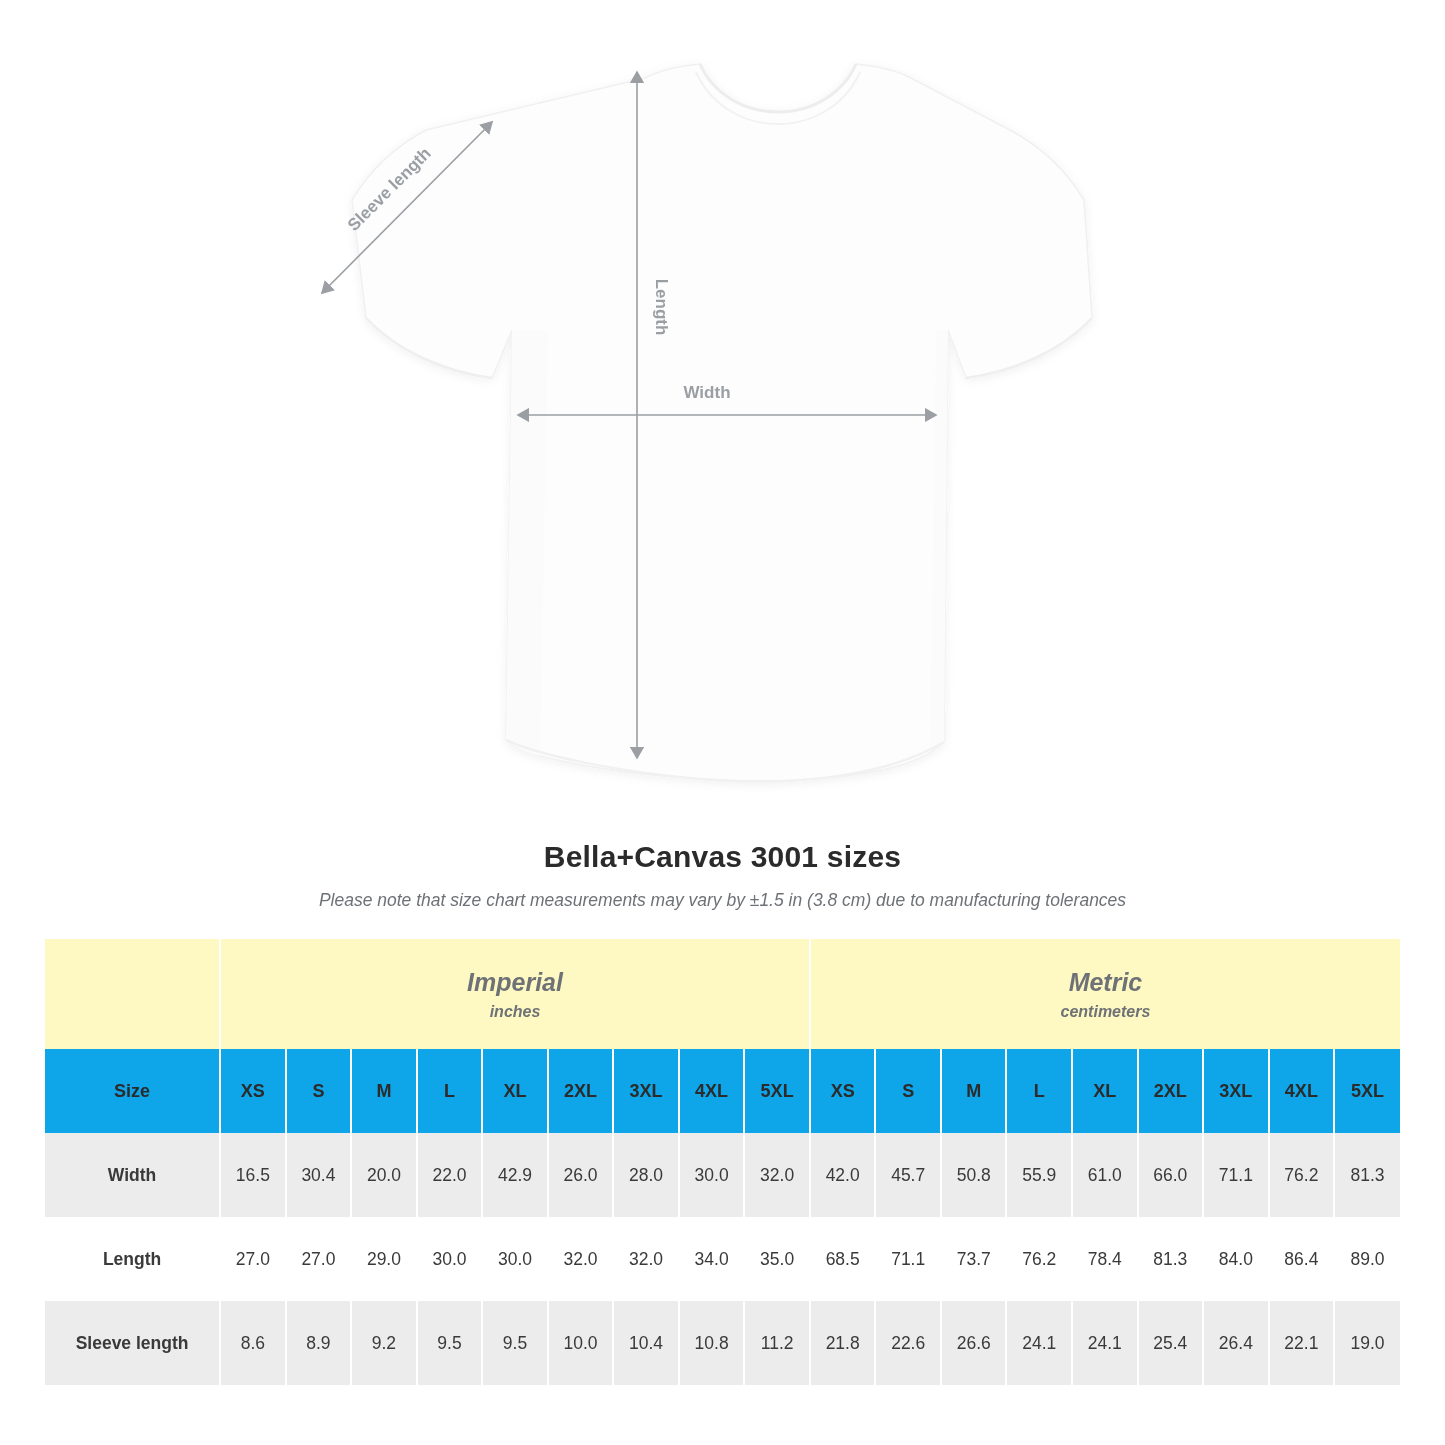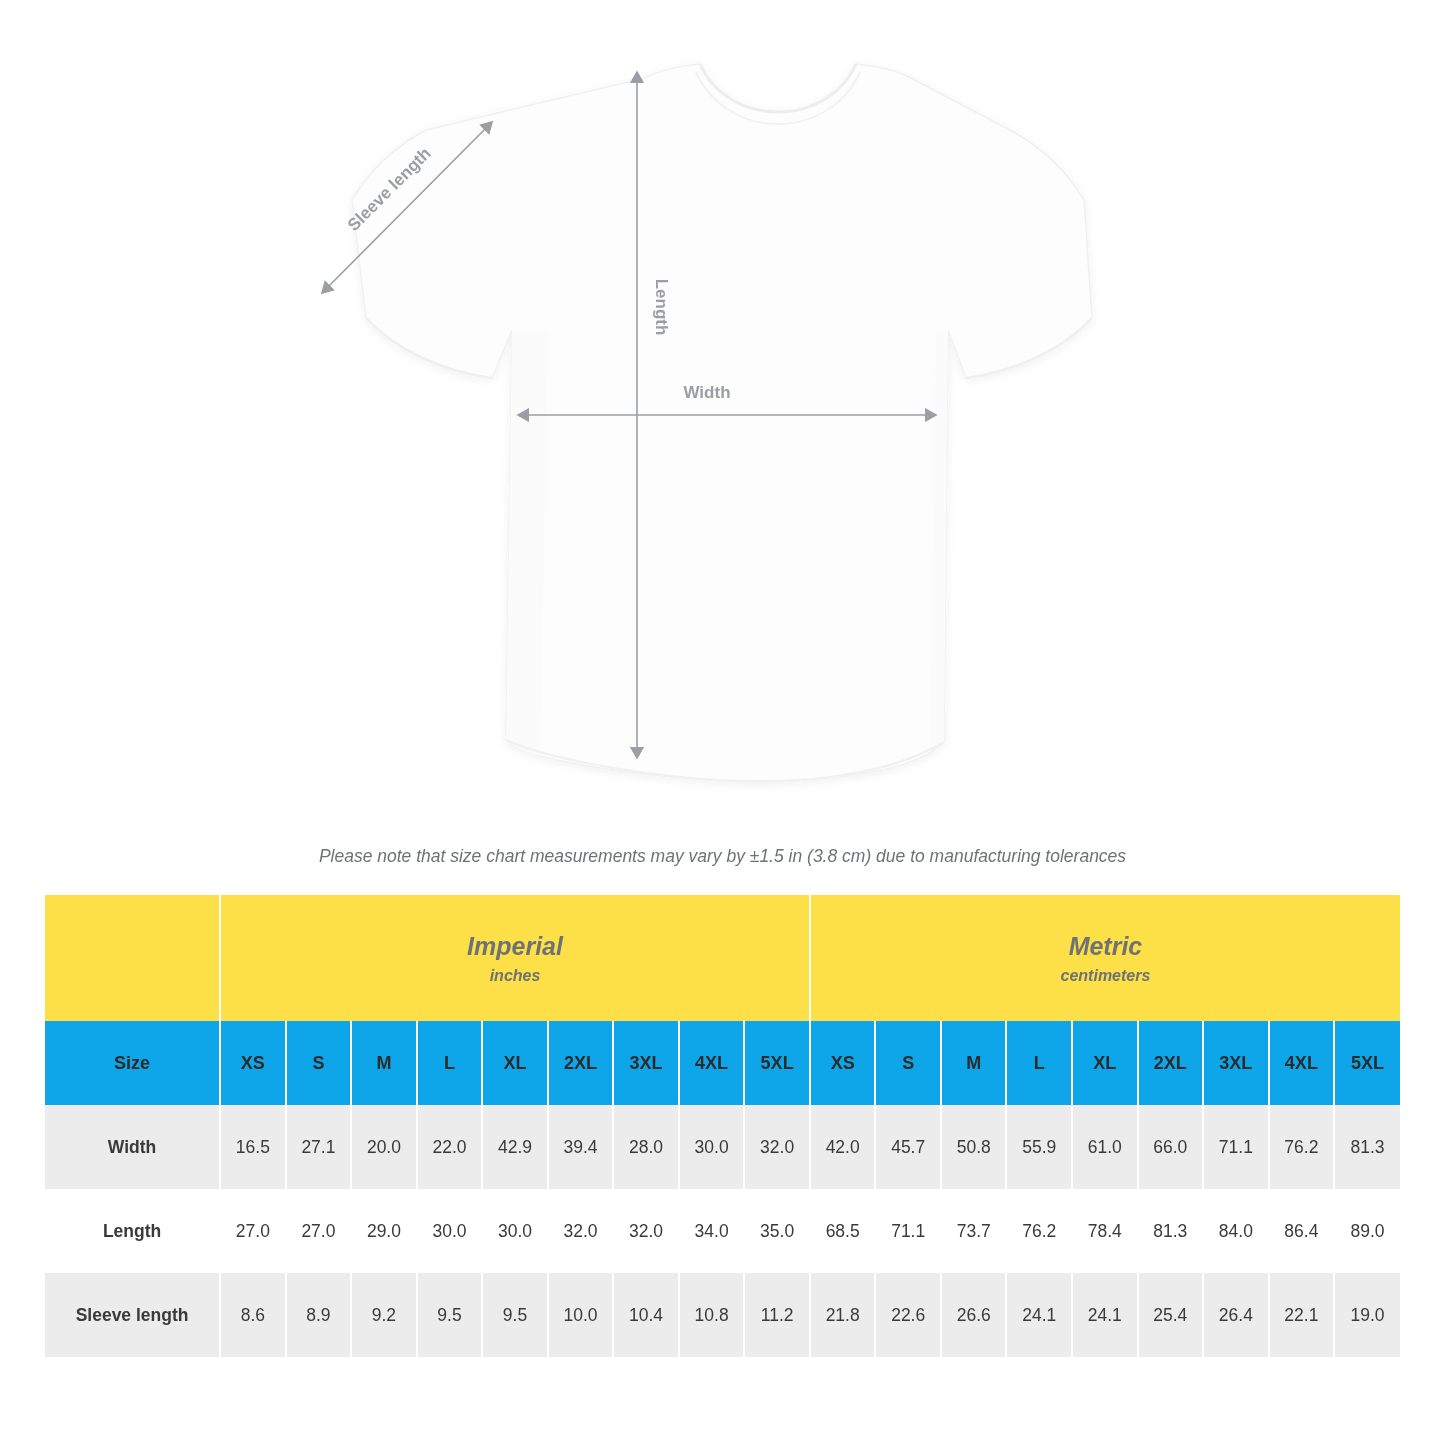--- a/index.html
+++ b/index.html
@@ -60,22 +60,22 @@
   }
   table.size-table th,
   table.size-table td {
     padding: 0;
     text-align: center;
     vertical-align: middle;
     font-size: 17.5px;
     color: #3a3a3a;
   }
   .unit-header-row th {
-    height: 126px;
-    background: #fde047;
+    height: 110px;
+    background: #fef9c3;
     border: none;
   }
   .unit-name {
     font-size: 25px;
     font-weight: bold;
     font-style: italic;
     color: #6e7276;
     line-height: 1.25;
   }
   .unit-sub {
@@ -196,20 +196,21 @@
 
       <line x1="637" y1="72" x2="637" y2="758" stroke="#9b9fa3" stroke-width="1.6" marker-start="url(#arrowStart)" marker-end="url(#arrowEnd)"></line>
       <text class="dim-label" transform="translate(660,307) rotate(90)" text-anchor="middle" dominant-baseline="middle">Length</text>
 
       <line x1="518" y1="415" x2="936" y2="415" stroke="#9b9fa3" stroke-width="1.6" marker-start="url(#arrowStart)" marker-end="url(#arrowEnd)"></line>
       <text class="dim-label" x="707" y="398" text-anchor="middle">Width</text>
     </svg>
   </div>
 
   <div class="title-block">
+    <div class="chart-title">Bella+Canvas 3001 sizes</div>
     <div class="chart-note">Please note that size chart measurements may vary by ±1.5 in (3.8 cm) due to manufacturing tolerances</div>
   </div>
 
   <div class="table-wrap">
     <table class="size-table">
       <colgroup>
         <col style="width:175px">
         <col span="18" style="width:65.5px">
       </colgroup>
       <tbody>
@@ -243,25 +244,25 @@
           <td class="sizecell">XL</td>
           <td class="sizecell">2XL</td>
           <td class="sizecell">3XL</td>
           <td class="sizecell">4XL</td>
           <td class="sizecell">5XL</td>
         </tr>
 
         <tr class="data-row shade">
           <td class="rowlabel">Width</td>
           <td class="val">16.5</td>
-          <td class="val">27.1</td>
+          <td class="val">30.4</td>
           <td class="val">20.0</td>
           <td class="val">22.0</td>
           <td class="val">42.9</td>
-          <td class="val">39.4</td>
+          <td class="val">26.0</td>
           <td class="val">28.0</td>
           <td class="val">30.0</td>
           <td class="val">32.0</td>
           <td class="val">42.0</td>
           <td class="val">45.7</td>
           <td class="val">50.8</td>
           <td class="val">55.9</td>
           <td class="val">61.0</td>
           <td class="val">66.0</td>
           <td class="val">71.1</td>

